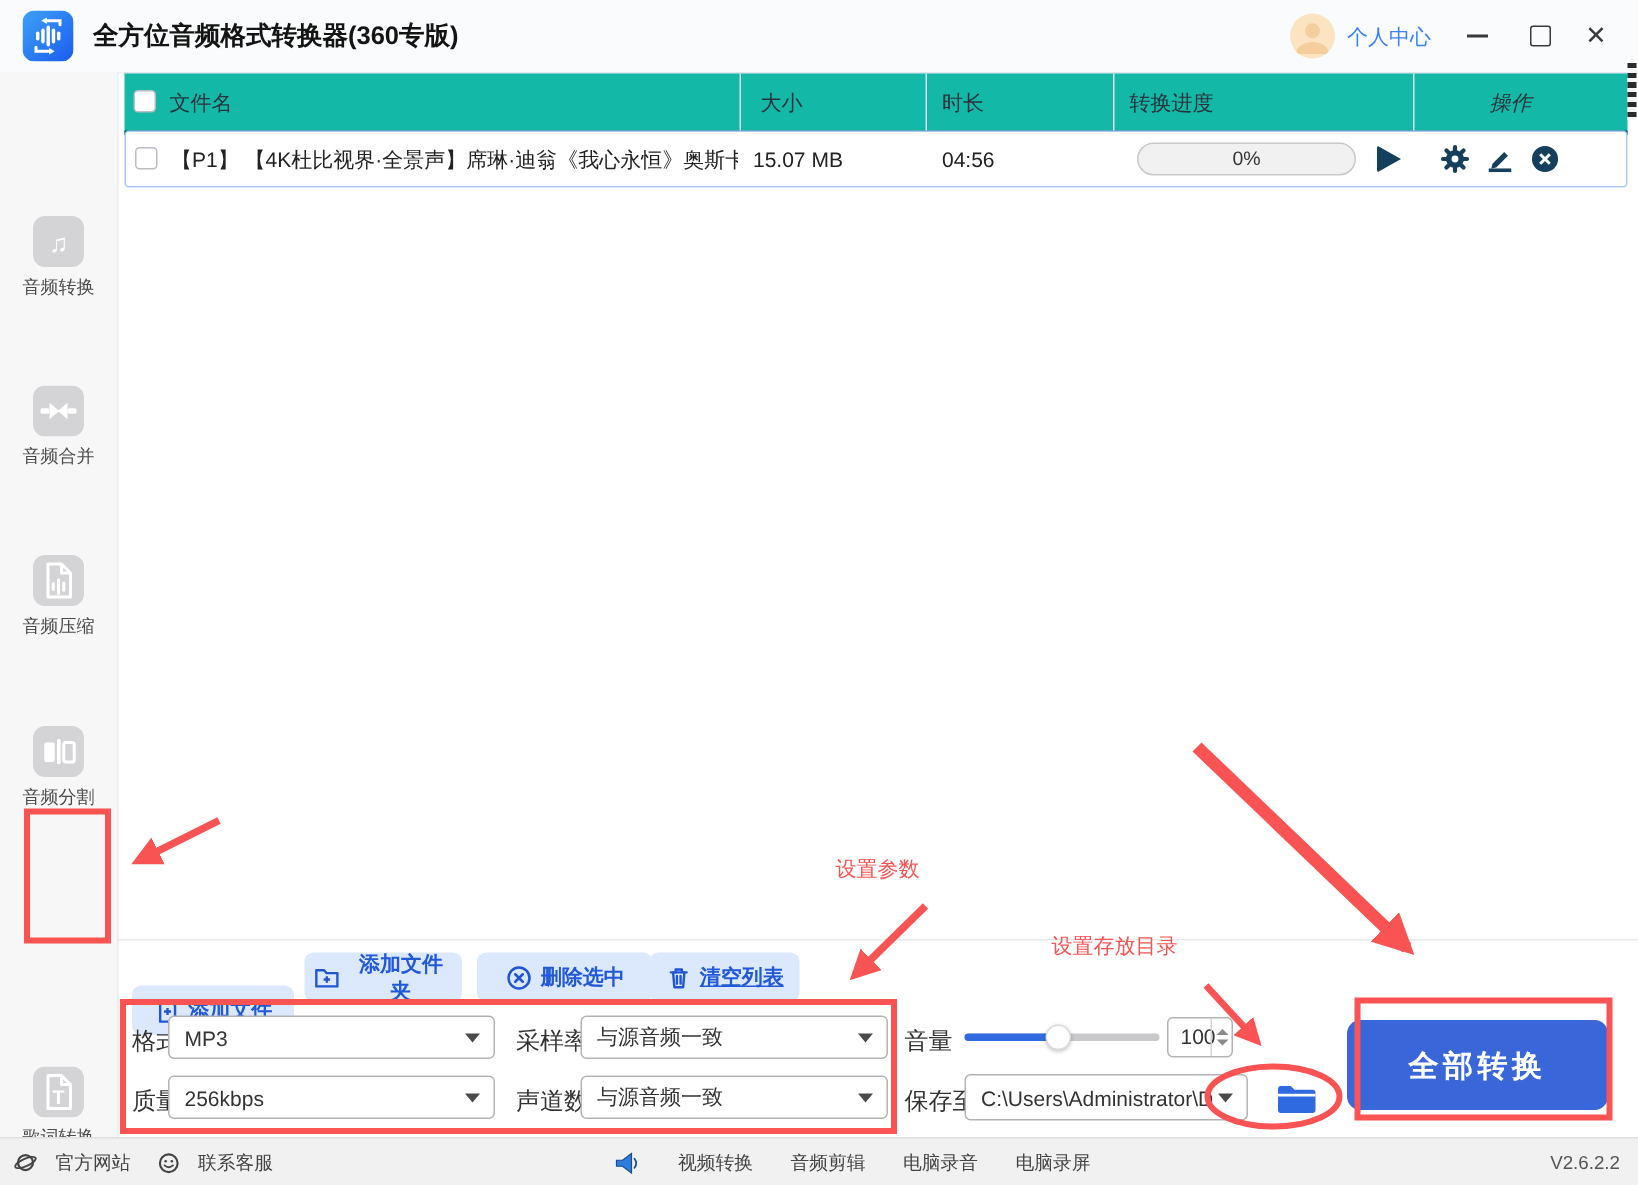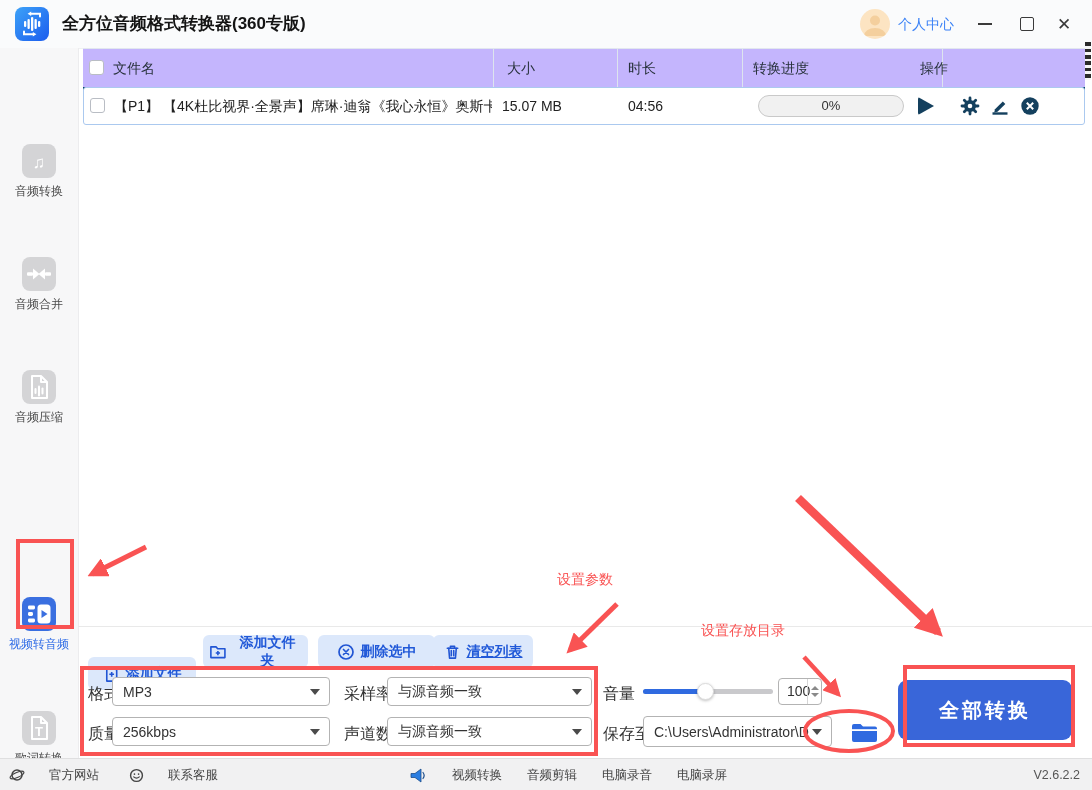--- a/index.html
+++ b/index.html
@@ -15,21 +15,21 @@
   .minbar{width:14px;height:2px;background:#3a3a3a;}
   .maxbox{width:12px;height:12px;border:1.6px solid #3a3a3a;border-radius:2px;}
   .close-x{font-size:17px;color:#3a3a3a;}
   
   .sidebar{position:absolute;left:0;top:48px;width:78px;height:710px;background:#f7f7f8;border-right:1px solid #ececee;}
   .side-item{position:absolute;left:0;width:78px;text-align:center;cursor:pointer;}
   .side-icon{width:34px;height:34px;margin:0 auto;display:block;}
   .side-label{display:block;margin-top:5px;font-size:12px;color:#4a4a4a;}
   .side-item.active .side-label{color:#2e6be6;font-weight:500;}
   
-  .thead{position:absolute;left:83px;top:48px;width:1002px;height:38px;background:#c4b5fd;border-top:1px solid #e2e7ef;border-bottom:3px solid #0c4a6e;font-size:14px;color:#28323c;}
+  .thead{position:absolute;left:83px;top:48px;width:1002px;height:38px;background:#14b8a6;border-top:1px solid #e2e7ef;border-bottom:3px solid #0c4a6e;font-size:14px;color:#28323c;}
   .th{position:absolute;top:0;height:38px;line-height:38px;}
   .colsep{position:absolute;top:0;width:1px;height:38px;background:#dde4ee;}
   .cb{position:absolute;width:15px;height:15px;border:1.5px solid #b9bdc4;border-radius:3px;background:#fff;cursor:pointer;box-sizing:border-box;}
   .frow{position:absolute;left:83px;top:87px;width:1002px;height:38px;background:#fff;border:1px solid #abc9ef;border-radius:3px;box-sizing:border-box;font-size:14px;color:#222;}
   .cell{position:absolute;top:0;height:36px;line-height:36px;white-space:nowrap;}
   .fname{left:30px;width:378px;overflow:hidden;}
   .progress{position:absolute;left:674px;top:7px;width:146px;height:22px;background:#f1f1f1;border:1px solid #c9c9c9;border-radius:11px;box-sizing:border-box;overflow:hidden;}
   .progress .fill{height:100%;background:#4a8af0;border-radius:11px;}
   .progress .ptxt{position:absolute;left:0;top:0;width:100%;text-align:center;line-height:20px;font-size:13px;color:#333;}
   .act{position:absolute;top:8px;width:20px;height:20px;cursor:pointer;display:flex;align-items:center;justify-content:center;}
@@ -46,21 +46,21 @@
   .vol-input{position:absolute;left:778px;top:678px;width:44px;height:27px;border:1px solid #b3b3b3;border-radius:4px;box-sizing:border-box;background:#fff;font-size:14px;color:#333;line-height:25px;padding-left:8px;}
   .spin{position:absolute;right:0;top:0;width:13px;height:25px;border-left:1px solid #d6d6d6;display:flex;flex-direction:column;align-items:center;justify-content:center;gap:3px;}
   .spin i{width:0;height:0;border-left:4px solid transparent;border-right:4px solid transparent;}
   .spin .up{border-bottom:4.5px solid #8a8a8a;}
   .spin .dn{border-top:4.5px solid #8a8a8a;}
   .folder-btn{position:absolute;left:851px;top:722px;width:27px;height:22px;cursor:pointer;}
   .convert{position:absolute;left:898px;top:680px;width:174px;height:60px;background:#3966d9;border:none;border-radius:9px;color:#fff;font-size:20px;font-weight:bold;letter-spacing:3px;cursor:pointer;font-family:inherit;}
   
   .footer{position:absolute;left:0;top:758px;width:1092px;height:32px;background:#f1f1f2;border-top:1px solid #dfdfe0;font-size:12.5px;color:#444;}
   .flink{cursor:pointer;}
-  .fleft{position:absolute;left:9px;top:0;height:32px;display:flex;align-items:center;gap:24px;}
+  .fleft{position:absolute;left:9px;top:0;height:32px;display:flex;align-items:center;gap:12px;}
   .fmid{position:absolute;left:410px;top:0;height:32px;display:flex;align-items:center;gap:25px;}
   .fver{position:absolute;right:12px;top:0;height:32px;line-height:32px;color:#555;}
   
   .rbox{position:absolute;border:4px solid #f95353;box-sizing:border-box;pointer-events:none;z-index:50;}
   .rtext{position:absolute;font-size:14px;color:#f95353;z-index:50;pointer-events:none;white-space:nowrap;}
   .overlay{position:absolute;left:0;top:0;width:1092px;height:790px;pointer-events:none;z-index:49;}
   .scroll-dashes{position:absolute;left:1085px;top:42px;width:6px;height:38px;background:repeating-linear-gradient(180deg,#2b2b2b 0 3.5px,#f6f6f6 3.5px 6.5px);cursor:pointer;}
 </style>
 </head>
 <body>
@@ -137,32 +137,28 @@
       <path d="M10 6 h9 l6 6 v16 H10 z" fill="none" stroke="#fff" stroke-width="2" stroke-linejoin="round"></path>
       <path d="M19 6 v6 h6" fill="none" stroke="#fff" stroke-width="2" stroke-linejoin="round"></path>
       <g stroke="#fff" stroke-width="2" stroke-linecap="round">
         <line x1="13.5" y1="19" x2="13.5" y2="23"></line>
           <line x1="17" y1="16.5" x2="17" y2="25.5"></line>
           <line x1="20.5" y1="18.5" x2="20.5" y2="23.5"></line>
       </g>
     </svg>
     <span class="side-label">音频压缩</span>
   </div>
-  <div class="side-item active" style="top:549px;">
-    <svg class="side-icon" viewBox="0 0 34 34">
-      <rect width="34" height="34" rx="8" fill="#3a6fe0"></rect>
-      <g fill="#fff">
-        <rect x="6" y="8.5" width="7" height="4" rx="1.4"></rect>
-        <rect x="6" y="15" width="5" height="4" rx="1.4"></rect>
-        <rect x="6" y="21.5" width="7" height="4" rx="1.4"></rect>
-        <rect x="15.5" y="7.5" width="13" height="19" rx="3.5"></rect>
-      </g>
-      <polygon points="19.5,13 25.5,17 19.5,21" fill="#3a6fe0"></polygon>
-    </svg>
-    <span class="side-label">视频转音频</span>
+  <div class="side-item" style="top:436px;">
+    <svg class="side-icon" viewBox="0 0 34 34">
+      <rect width="34" height="34" rx="8" fill="#d4d4d6"></rect>
+      <rect x="7.5" y="11" width="7" height="13" rx="1.5" fill="#fff"></rect>
+      <rect x="16" y="8.5" width="2.4" height="17" rx="1.2" fill="#fff"></rect>
+      <rect x="20.5" y="11" width="7" height="13" rx="1.5" fill="none" stroke="#fff" stroke-width="2"></rect>
+    </svg>
+    <span class="side-label">音频分割</span>
   </div>
   <div class="side-item" style="top:663px;">
     <svg class="side-icon" viewBox="0 0 34 34">
       <rect width="34" height="34" rx="8" fill="#d4d4d6"></rect>
       <path d="M10 6 h9 l6 6 v16 H10 z" fill="none" stroke="#fff" stroke-width="2" stroke-linejoin="round"></path>
       <path d="M19 6 v6 h6" fill="none" stroke="#fff" stroke-width="2" stroke-linejoin="round"></path>
       <text x="17" y="25" font-size="13" font-weight="bold" fill="#fff" text-anchor="middle">T</text>
     </svg>
     <span class="side-label">歌词转换</span>
   </div>
@@ -171,21 +167,21 @@
 <div class="thead">
   <div class="cb" style="left:6px;top:11px;"></div>
   <span class="th" style="left:30px;">文件名</span>
   <div class="colsep" style="left:410px;"></div>
   <span class="th" style="left:424px;">大小</span>
   <div class="colsep" style="left:534px;"></div>
   <span class="th" style="left:545px;">时长</span>
   <div class="colsep" style="left:659px;"></div>
   <span class="th" style="left:670px;">转换进度</span>
   <div class="colsep" style="left:859px;"></div>
-  <span class="th" style="left:837px;">操作</span>
+  <span class="th" style="left:910px;font-style:italic;">操作</span>
 </div>
 
 <div class="frow">
   <div class="cb" style="left:6px;top:10px;"></div>
   <span class="cell fname">【P1】 【4K杜比视界·全景声】席琳·迪翁《我心永恒》奥斯卡金曲！ ...</span>
   <span class="cell" style="left:418px;">15.07 MB</span>
   <span class="cell" style="left:544px;">04:56</span>
   <div class="progress">
     <div class="fill" style="width: 0%;"></div>
     <div class="ptxt">0%</div>

